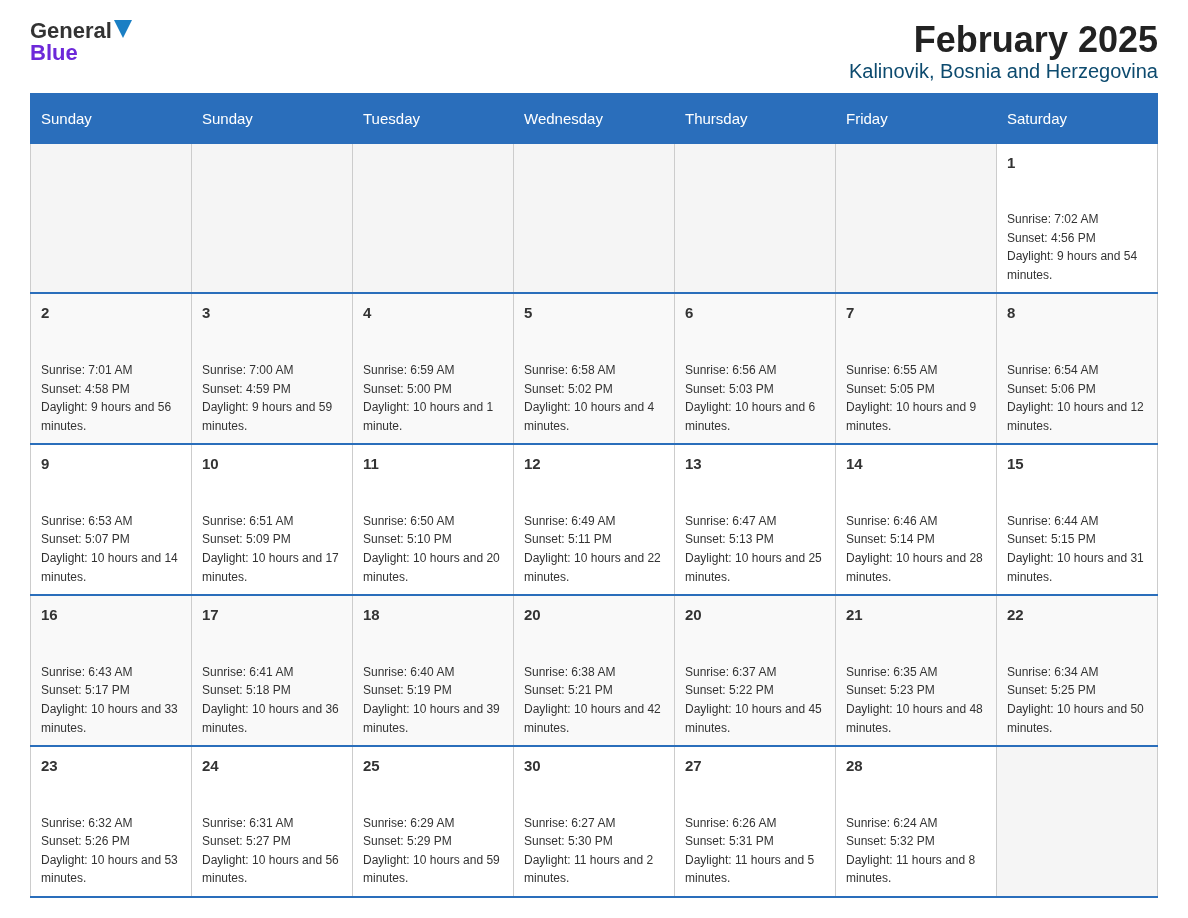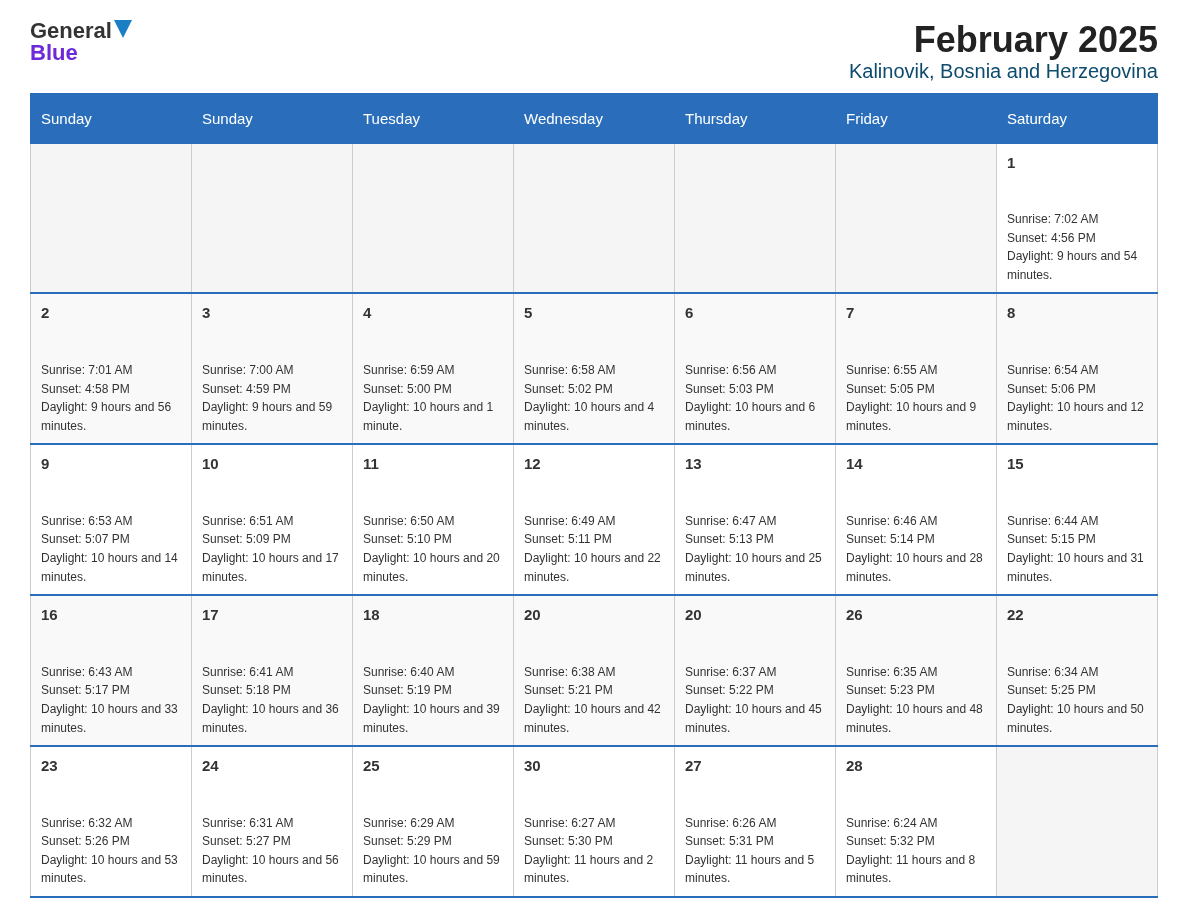--- a/index.html
+++ b/index.html
@@ -222,21 +222,21 @@
         </td>
         <td>
           <span class="day-num">20</span>
           <div class="day-info">Sunrise: 6:38 AM<br>Sunset: 5:21 PM<br>Daylight: 10 hours and 42 minutes.</div>
         </td>
         <td>
           <span class="day-num">20</span>
           <div class="day-info">Sunrise: 6:37 AM<br>Sunset: 5:22 PM<br>Daylight: 10 hours and 45 minutes.</div>
         </td>
         <td>
-          <span class="day-num">26</span>
+          <span class="day-num">21</span>
           <div class="day-info">Sunrise: 6:35 AM<br>Sunset: 5:23 PM<br>Daylight: 10 hours and 48 minutes.</div>
         </td>
         <td>
           <span class="day-num">22</span>
           <div class="day-info">Sunrise: 6:34 AM<br>Sunset: 5:25 PM<br>Daylight: 10 hours and 50 minutes.</div>
         </td>
       </tr>
       <tr>
         <td>
           <span class="day-num">23</span>

